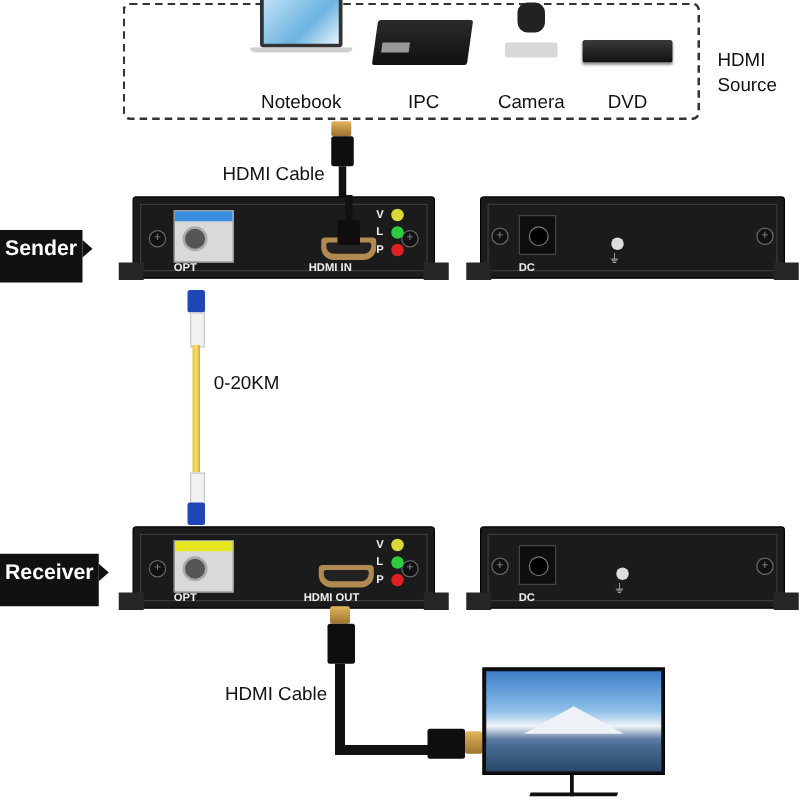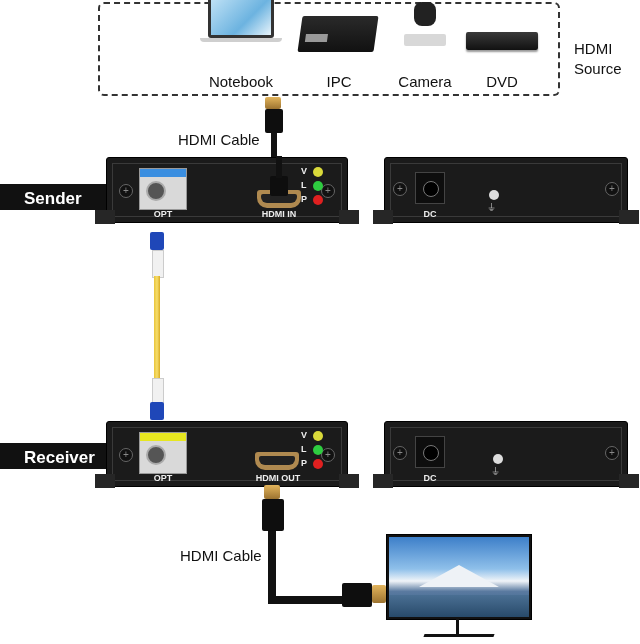--- a/index.html
+++ b/index.html
@@ -2,27 +2,27 @@
 <html><head>
 <meta charset="utf-8">
 <style>
   html,body{margin:0;padding:0;background:#fff;}
   body{width:640px;height:644px;position:relative;overflow:hidden;font-family:"Liberation Sans",sans-serif;color:#111;}
   .abs{position:absolute;}
   .src-box{left:98px;top:2px;width:462px;height:94px;border:2px dashed #333;border-radius:6px;box-sizing:border-box;}
   .dev{position:absolute;bottom:8px;text-align:center;}
   .dev-label{font-size:15px;color:#111;position:absolute;bottom:-4px;left:0;right:0;text-align:center;}
   .lbl{font-size:15px;color:#111;}
-  .tag{background:#111;color:#fff;font-weight:bold;font-size:17px;padding:0 24px;height:26px;line-height:30px;}
+  .tag{background:#111;color:#fff;font-weight:bold;font-size:17px;padding:0 4px;height:42px;line-height:30px;}
   .tag:after{content:"";position:absolute;right:-8px;top:8px;border-left:8px solid #111;border-top:7px solid transparent;border-bottom:7px solid transparent;}
   .box{background:#1b1b1b;border:1px solid #000;border-radius:3px;}
   .box .inner{position:absolute;left:5px;right:5px;top:5px;bottom:5px;border:1px solid #3a3a3a;}
   .flange{position:absolute;bottom:-2px;height:14px;background:#262626;}
   .screw{position:absolute;width:12px;height:12px;border-radius:50%;background:#111;border:1px solid #666;color:#888;font-size:10px;line-height:12px;text-align:center;}
-  .port-lbl{position:absolute;color:#eee;font-size:9px;font-weight:bold;text-align:center;}
+  .port-lbl{position:absolute;color:#eee;font-size:9px;font-weight:bold;}
   .led{position:absolute;width:10px;height:10px;border-radius:50%;}
   .led-l{position:absolute;color:#eee;font-size:9px;font-weight:bold;}
   .sfp{position:absolute;width:46px;height:40px;background:#d9d9d9;border:1px solid #999;}
   .sfp .top{position:absolute;left:0;right:0;top:0;height:8px;}
   .sfp .hole{position:absolute;left:6px;top:12px;width:20px;height:20px;border-radius:50%;background:#555;border:2px solid #aaa;box-sizing:border-box;}
   .hdmi-port{position:absolute;width:44px;height:18px;background:#b08a50;border-radius:3px 3px 10px 10px;}
   .hdmi-port .in{position:absolute;left:4px;right:4px;top:4px;bottom:5px;background:#222;border-radius:2px 2px 6px 6px;}
   .dc{position:absolute;width:28px;height:30px;background:#0e0e0e;border:1px solid #444;}
   .dc .j{position:absolute;left:7px;top:8px;width:14px;height:14px;border-radius:50%;background:#000;border:1px solid #777;}
   .cable{position:absolute;background:#111;}
@@ -127,20 +127,21 @@
 </div>
 
 <div>
   <div class="lc" style="top:232px;"></div>
   <div class="lc-boot" style="top:250px;"></div>
   <div class="fiber" style="top:276px;height:102px;"></div>
   <div class="lc-boot" style="top:378px;"></div>
   <div class="lc" style="top:402px;"></div>
 </div>
 <div class="abs lbl" style="left:171px;top:294px;line-height:26px;">
+  <div>0-20KM</div>
 </div>
 
 <div class="abs tag" style="left:0;top:443px;">Receiver</div>
 
 <div class="abs box" style="left:106px;top:421px;width:240px;height:64px;">
   <div class="inner"></div>
   <div class="flange" style="left:-12px;width:20px;"></div>
   <div class="flange" style="right:-12px;width:20px;"></div>
   <div class="screw" style="left:12px;top:26px;">+</div>
   <div class="screw" style="right:12px;top:26px;">+</div>

